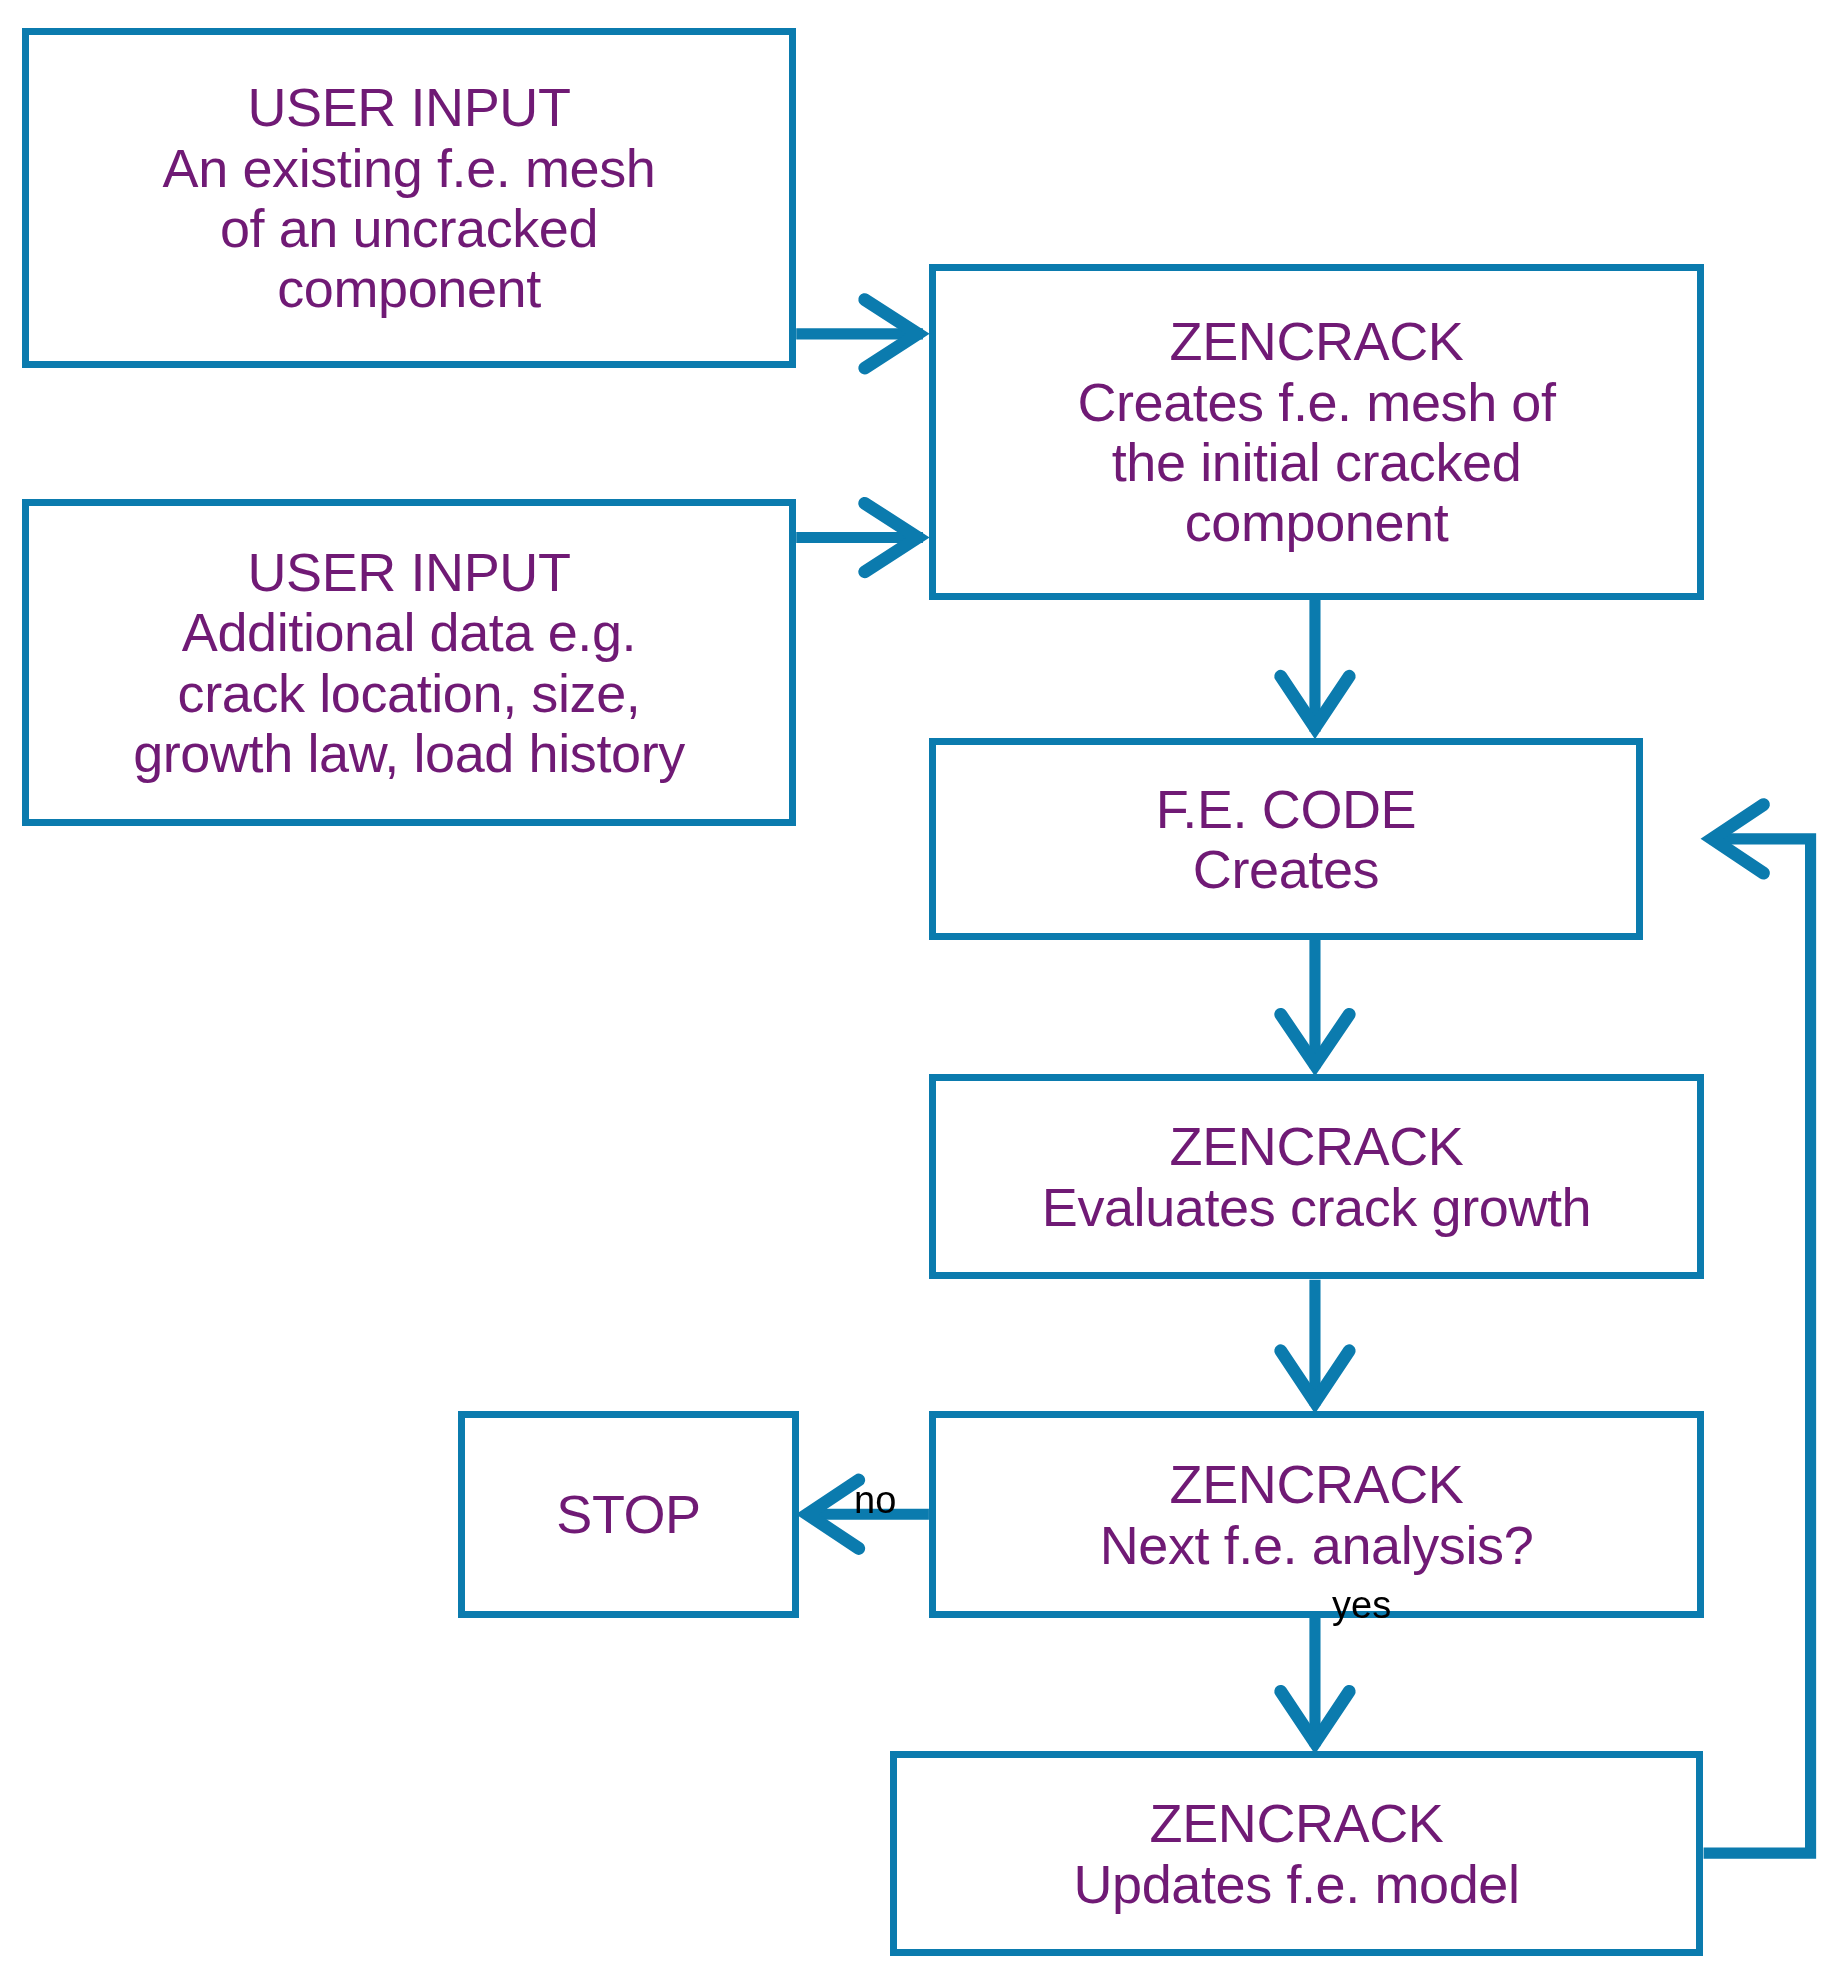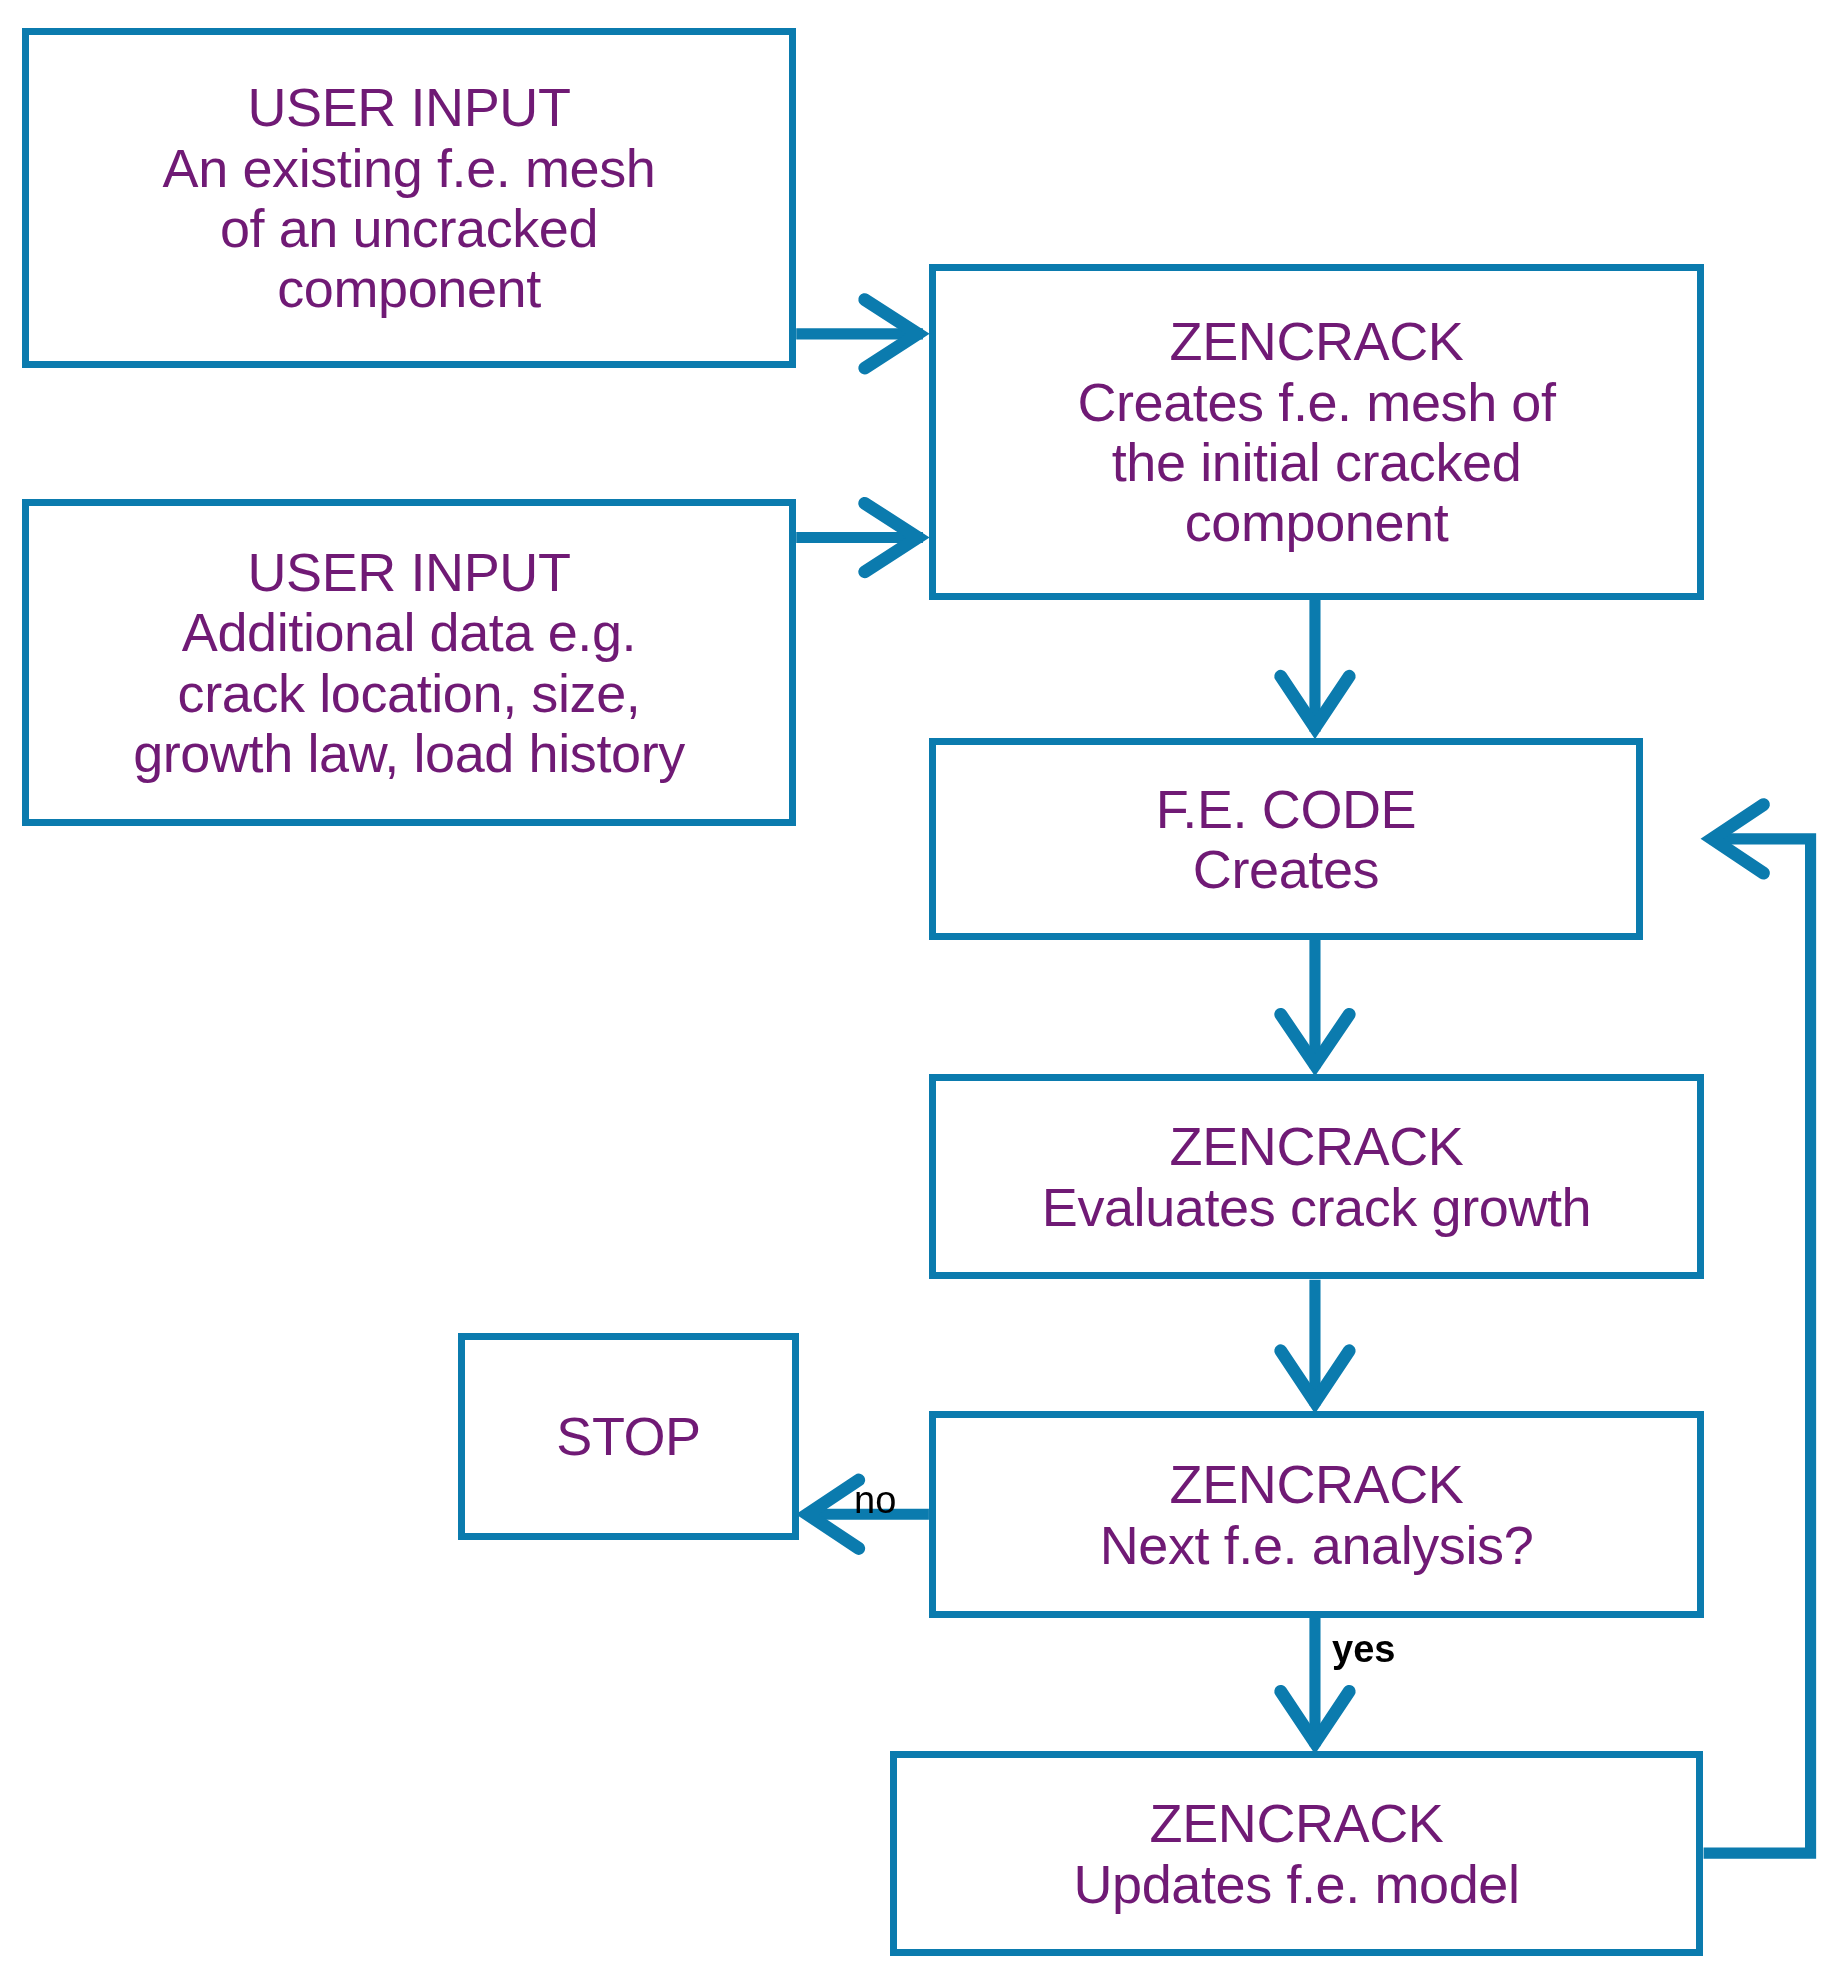--- a/index.html
+++ b/index.html
@@ -116,26 +116,26 @@
   <div class="node" style="left:929px; top:1074px; width:775px; height:205px;">
     <span class="ln">ZENCRACK</span>
     <span class="ln">Evaluates crack growth</span>
   </div>
 
   <div class="node" style="left:929px; top:1411px; width:775px; height:207px;">
     <span class="ln">ZENCRACK</span>
     <span class="ln">Next f.e. analysis?</span>
   </div>
 
-  <div class="node" style="left:458px; top:1333px; width:341px; height:207px;text-align:right;">
+  <div class="node" style="left:458px; top:1411px; width:341px; height:207px;text-align:right;">
     <span class="ln">STOP</span>
   </div>
 
   <div class="node" style="left:890px; top:1751px; width:813px; height:205px;">
     <span class="ln">ZENCRACK</span>
     <span class="ln">Updates f.e. model</span>
   </div>
 
   <div class="edge-label" style="left:854px; top:1448px;margin-top:33px;">no</div>
-  <div class="edge-label" style="left:1332px; top:1630px;font-weight:bold;">yes</div>
+  <div class="edge-label" style="left:1332px; top:1586px;">yes</div>
 
 </div>
 
 
 </body></html>

